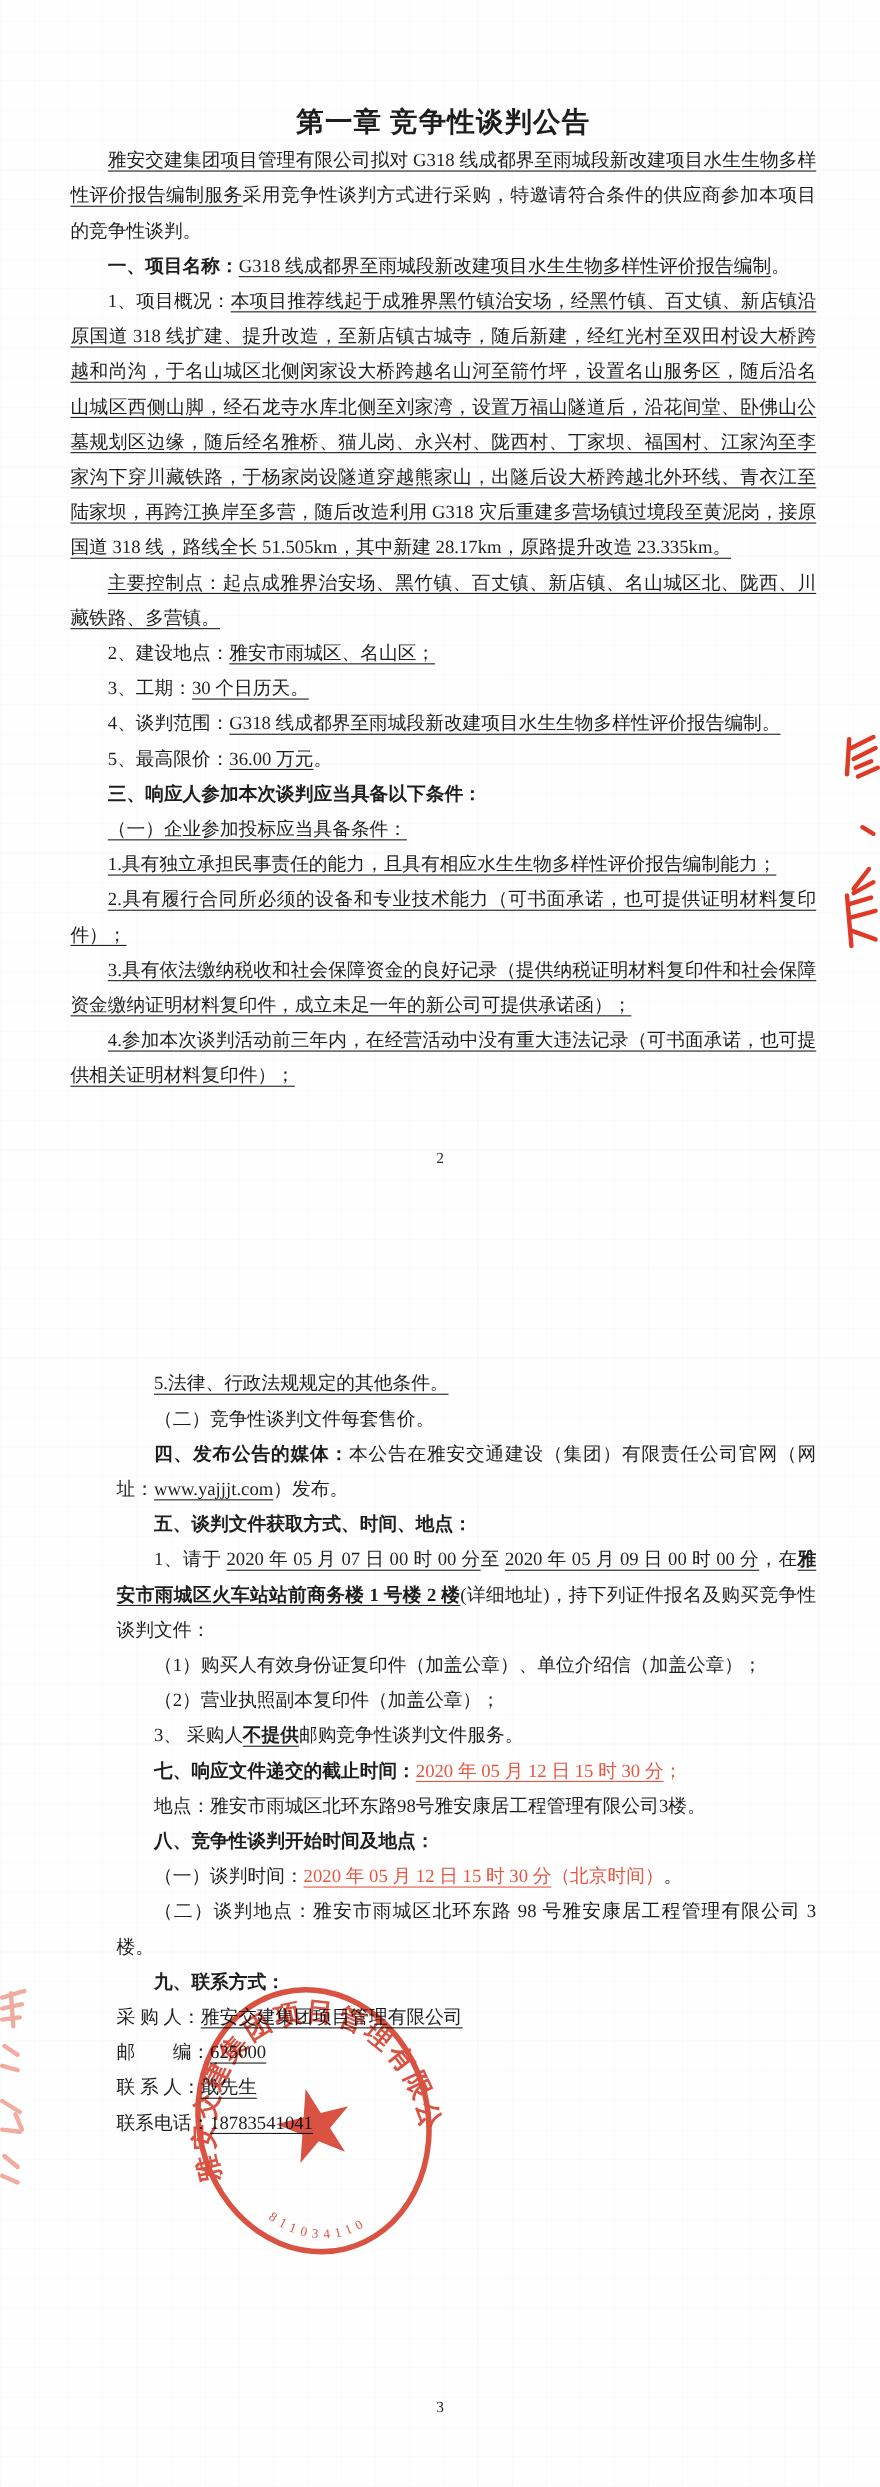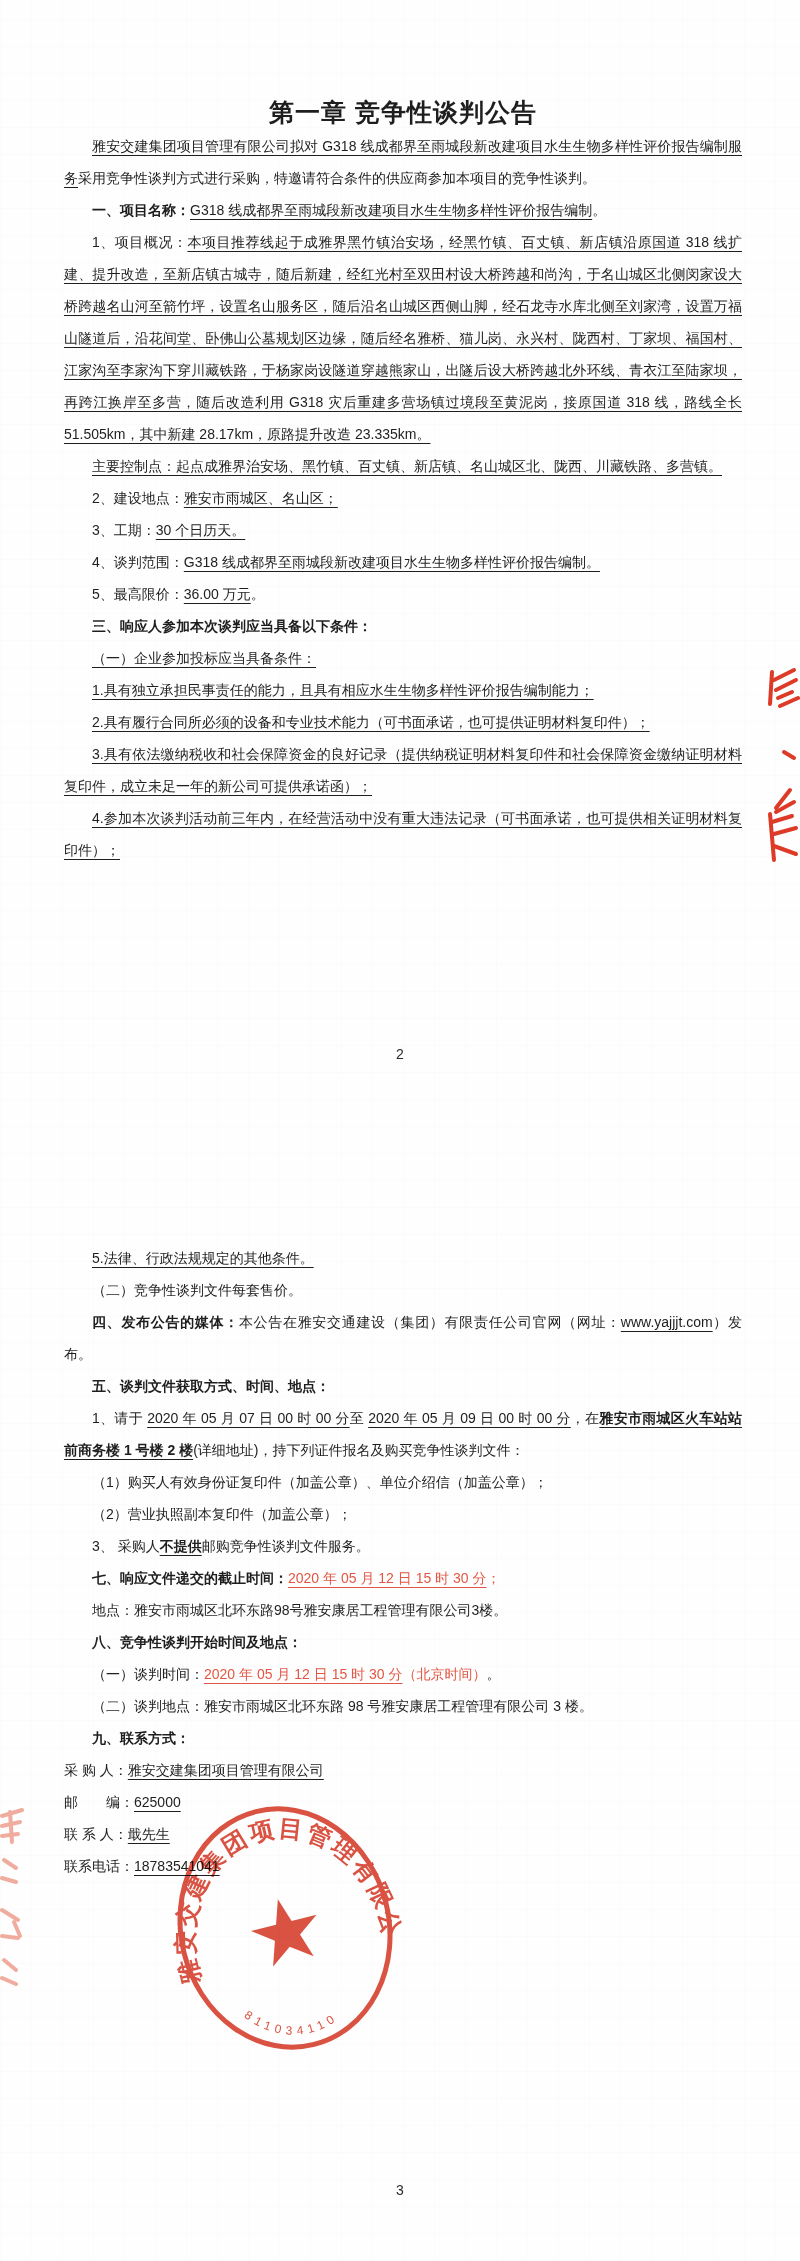--- a/index.html
+++ b/index.html
@@ -2,37 +2,37 @@
 <html><head>
 <meta charset="utf-8">
 <style>
   html,body{margin:0;padding:0;background:#ffffff;}
   .page{
     position:relative;width:800px;height:2261px;overflow:hidden;
     background:#fefefe;
     background-image:
       repeating-linear-gradient(0deg, rgba(120,120,120,0.025) 0 1px, transparent 1px 27px),
       repeating-linear-gradient(90deg, rgba(120,120,120,0.02) 0 1px, transparent 1px 31px);
-    font-family:Liberation Sans, sans-serif;
+    font-family:Liberation Serif, serif;
     color:#1e1e1e;
   }
   .sheet1{position:absolute;top:0;left:0;right:0;height:1048px;overflow:hidden;
           padding:94px 58px 0 64px;box-sizing:border-box;}
   .sheet2{position:absolute;top:1226px;left:0;right:0;padding:16px 58px 0 64px;box-sizing:border-box;}
   .chapter{font-size:25px;line-height:36px;font-weight:700;text-align:center;letter-spacing:1px;margin:0;}
-  p.doc{margin:0;font-size:14px;line-height:32px;text-align:justify;}
+  p.doc{margin:0;font-size:17px;line-height:32px;text-align:justify;}
   .lh34{line-height:34px;}
   .ind{text-indent:2em;}
   .b{font-weight:700;}
   .u{text-decoration:underline;text-underline-offset:4px;text-decoration-thickness:1px;}
   .red{color:#e25743;}
   .redu{color:#e25743;text-decoration:underline;text-underline-offset:4px;text-decoration-color:#e25743;}
   .tight{font-size:16px;line-height:28px;margin-top:5px;}
   .mt8{margin-top:8px;} .mt4{margin-top:4px;} .mt2{margin-top:2px;} .mt1{margin-top:1px;}
-  .sheet2 p.doc{line-height:32px;}
+  .sheet2 p.doc{line-height:32px;margin-left:42px;}
   .sp{margin-top:10px;}
   .sp2{margin-top:2px;}
   .contact{margin-top:15px;}
   .pagenum{position:absolute;left:0;width:100%;text-align:center;font-size:14px;color:#2a2a2a;margin:0;}
   #pn2{top:1046px;}
   #pn3{top:2182px;}
   .stamp{position:absolute;left:168px;top:1798px;opacity:.88;mix-blend-mode:multiply;}
   .edgeseal{position:absolute;}
   .edgeseal.right{right:0;top:664px;}
   .edgeseal.left{left:0;top:1802px;opacity:.55;}

